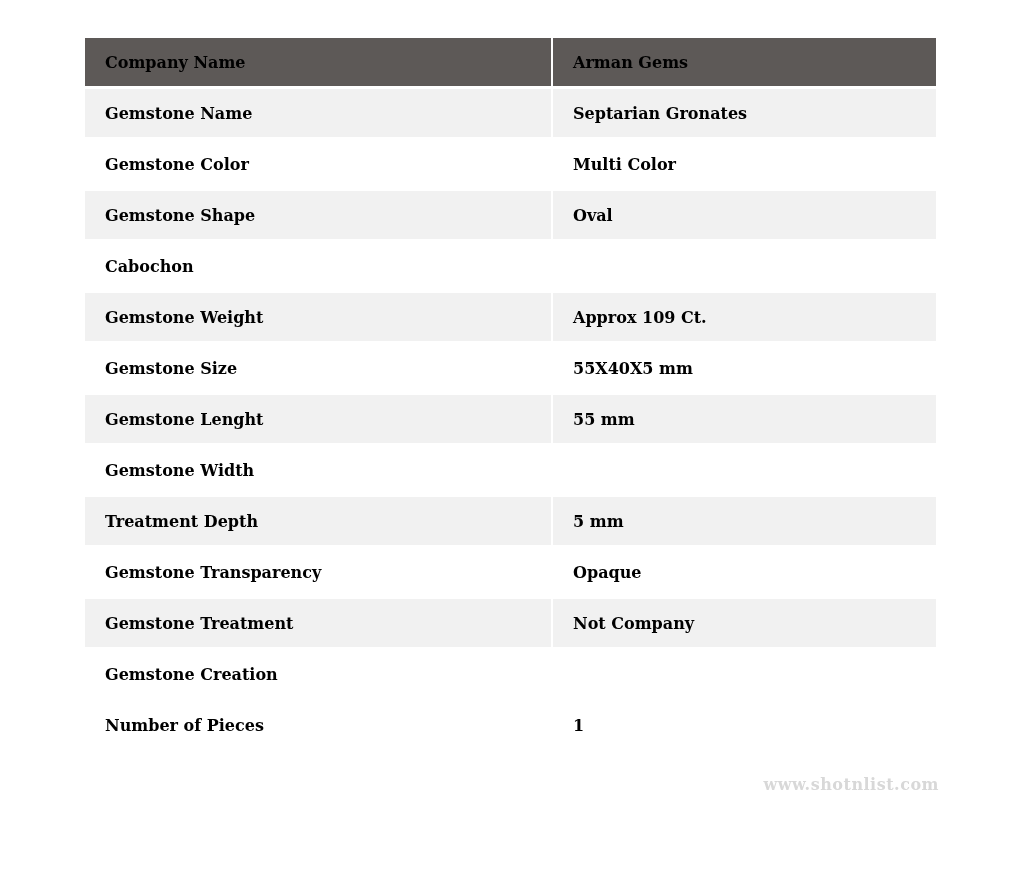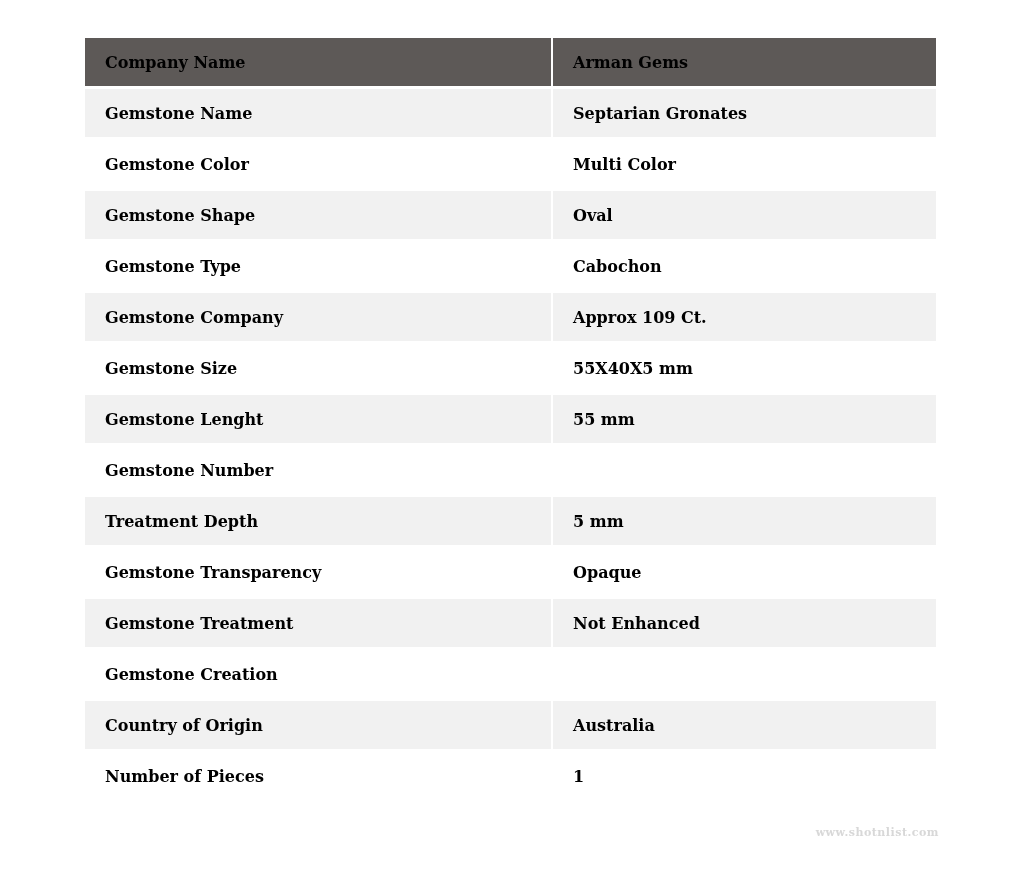--- a/index.html
+++ b/index.html
@@ -31,21 +31,21 @@
   }
   .cell.label { width: 466px; }
   .cell.value { width: 383px; }
   .spec-row.header .cell { background: #5d5957; }
   .spec-row.alt .cell    { background: #f1f1f1; }
   .spec-row.plain .cell  { background: #ffffff; }
   .watermark {
     width: 854px;
     margin: 26px 0 0 85px;
     text-align: right;
-    font-size: 11px;
+    font-size: 16px;
     font-weight: bold;
     color: #d8d8d8;
     letter-spacing: 0.5px;
   }
 </style>
 </head>
 <body>
 
 <div class="spec-table">
 
@@ -79,31 +79,28 @@
   <div class="spec-row alt">
     <div class="cell label">
         <span>Gemstone Shape</span>
       </div>
     <div class="cell value">
         <span>Oval</span>
       </div>
   </div>
 
   <div class="spec-row plain">
-    <div class="cell label">
-        <span>Gemstone Type</span>
-      </div>
     <div class="cell value">
         <span>Cabochon</span>
       </div>
   </div>
 
   <div class="spec-row alt">
     <div class="cell label">
-        <span>Gemstone Company</span>
+        <span>Gemstone Weight</span>
       </div>
     <div class="cell value">
         <span>Approx 109 Ct.</span>
       </div>
   </div>
 
   <div class="spec-row plain">
     <div class="cell label">
         <span>Gemstone Size</span>
       </div>
@@ -116,21 +113,21 @@
     <div class="cell label">
         <span>Gemstone Lenght</span>
       </div>
     <div class="cell value">
         <span>55 mm</span>
       </div>
   </div>
 
   <div class="spec-row plain">
     <div class="cell label">
-        <span>Gemstone Number</span>
+        <span>Gemstone Width</span>
       </div>
   </div>
 
   <div class="spec-row alt">
     <div class="cell label">
         <span>Treatment Depth</span>
       </div>
     <div class="cell value">
         <span>5 mm</span>
       </div>
@@ -143,38 +140,30 @@
     <div class="cell value">
         <span>Opaque</span>
       </div>
   </div>
 
   <div class="spec-row alt">
     <div class="cell label">
         <span>Gemstone Treatment</span>
       </div>
     <div class="cell value">
-        <span>Not Enhanced</span>
+        <span>Not Company</span>
       </div>
   </div>
 
   <div class="spec-row plain">
     <div class="cell label">
         <span>Gemstone Creation</span>
       </div>
   </div>
 
-  <div class="spec-row alt">
-    <div class="cell label">
-        <span>Country of Origin</span>
-      </div>
-    <div class="cell value">
-        <span>Australia</span>
-      </div>
-  </div>
 
   <div class="spec-row plain">
     <div class="cell label">
         <span>Number of Pieces</span>
       </div>
     <div class="cell value">
         <span>1</span>
       </div>
   </div>
 

